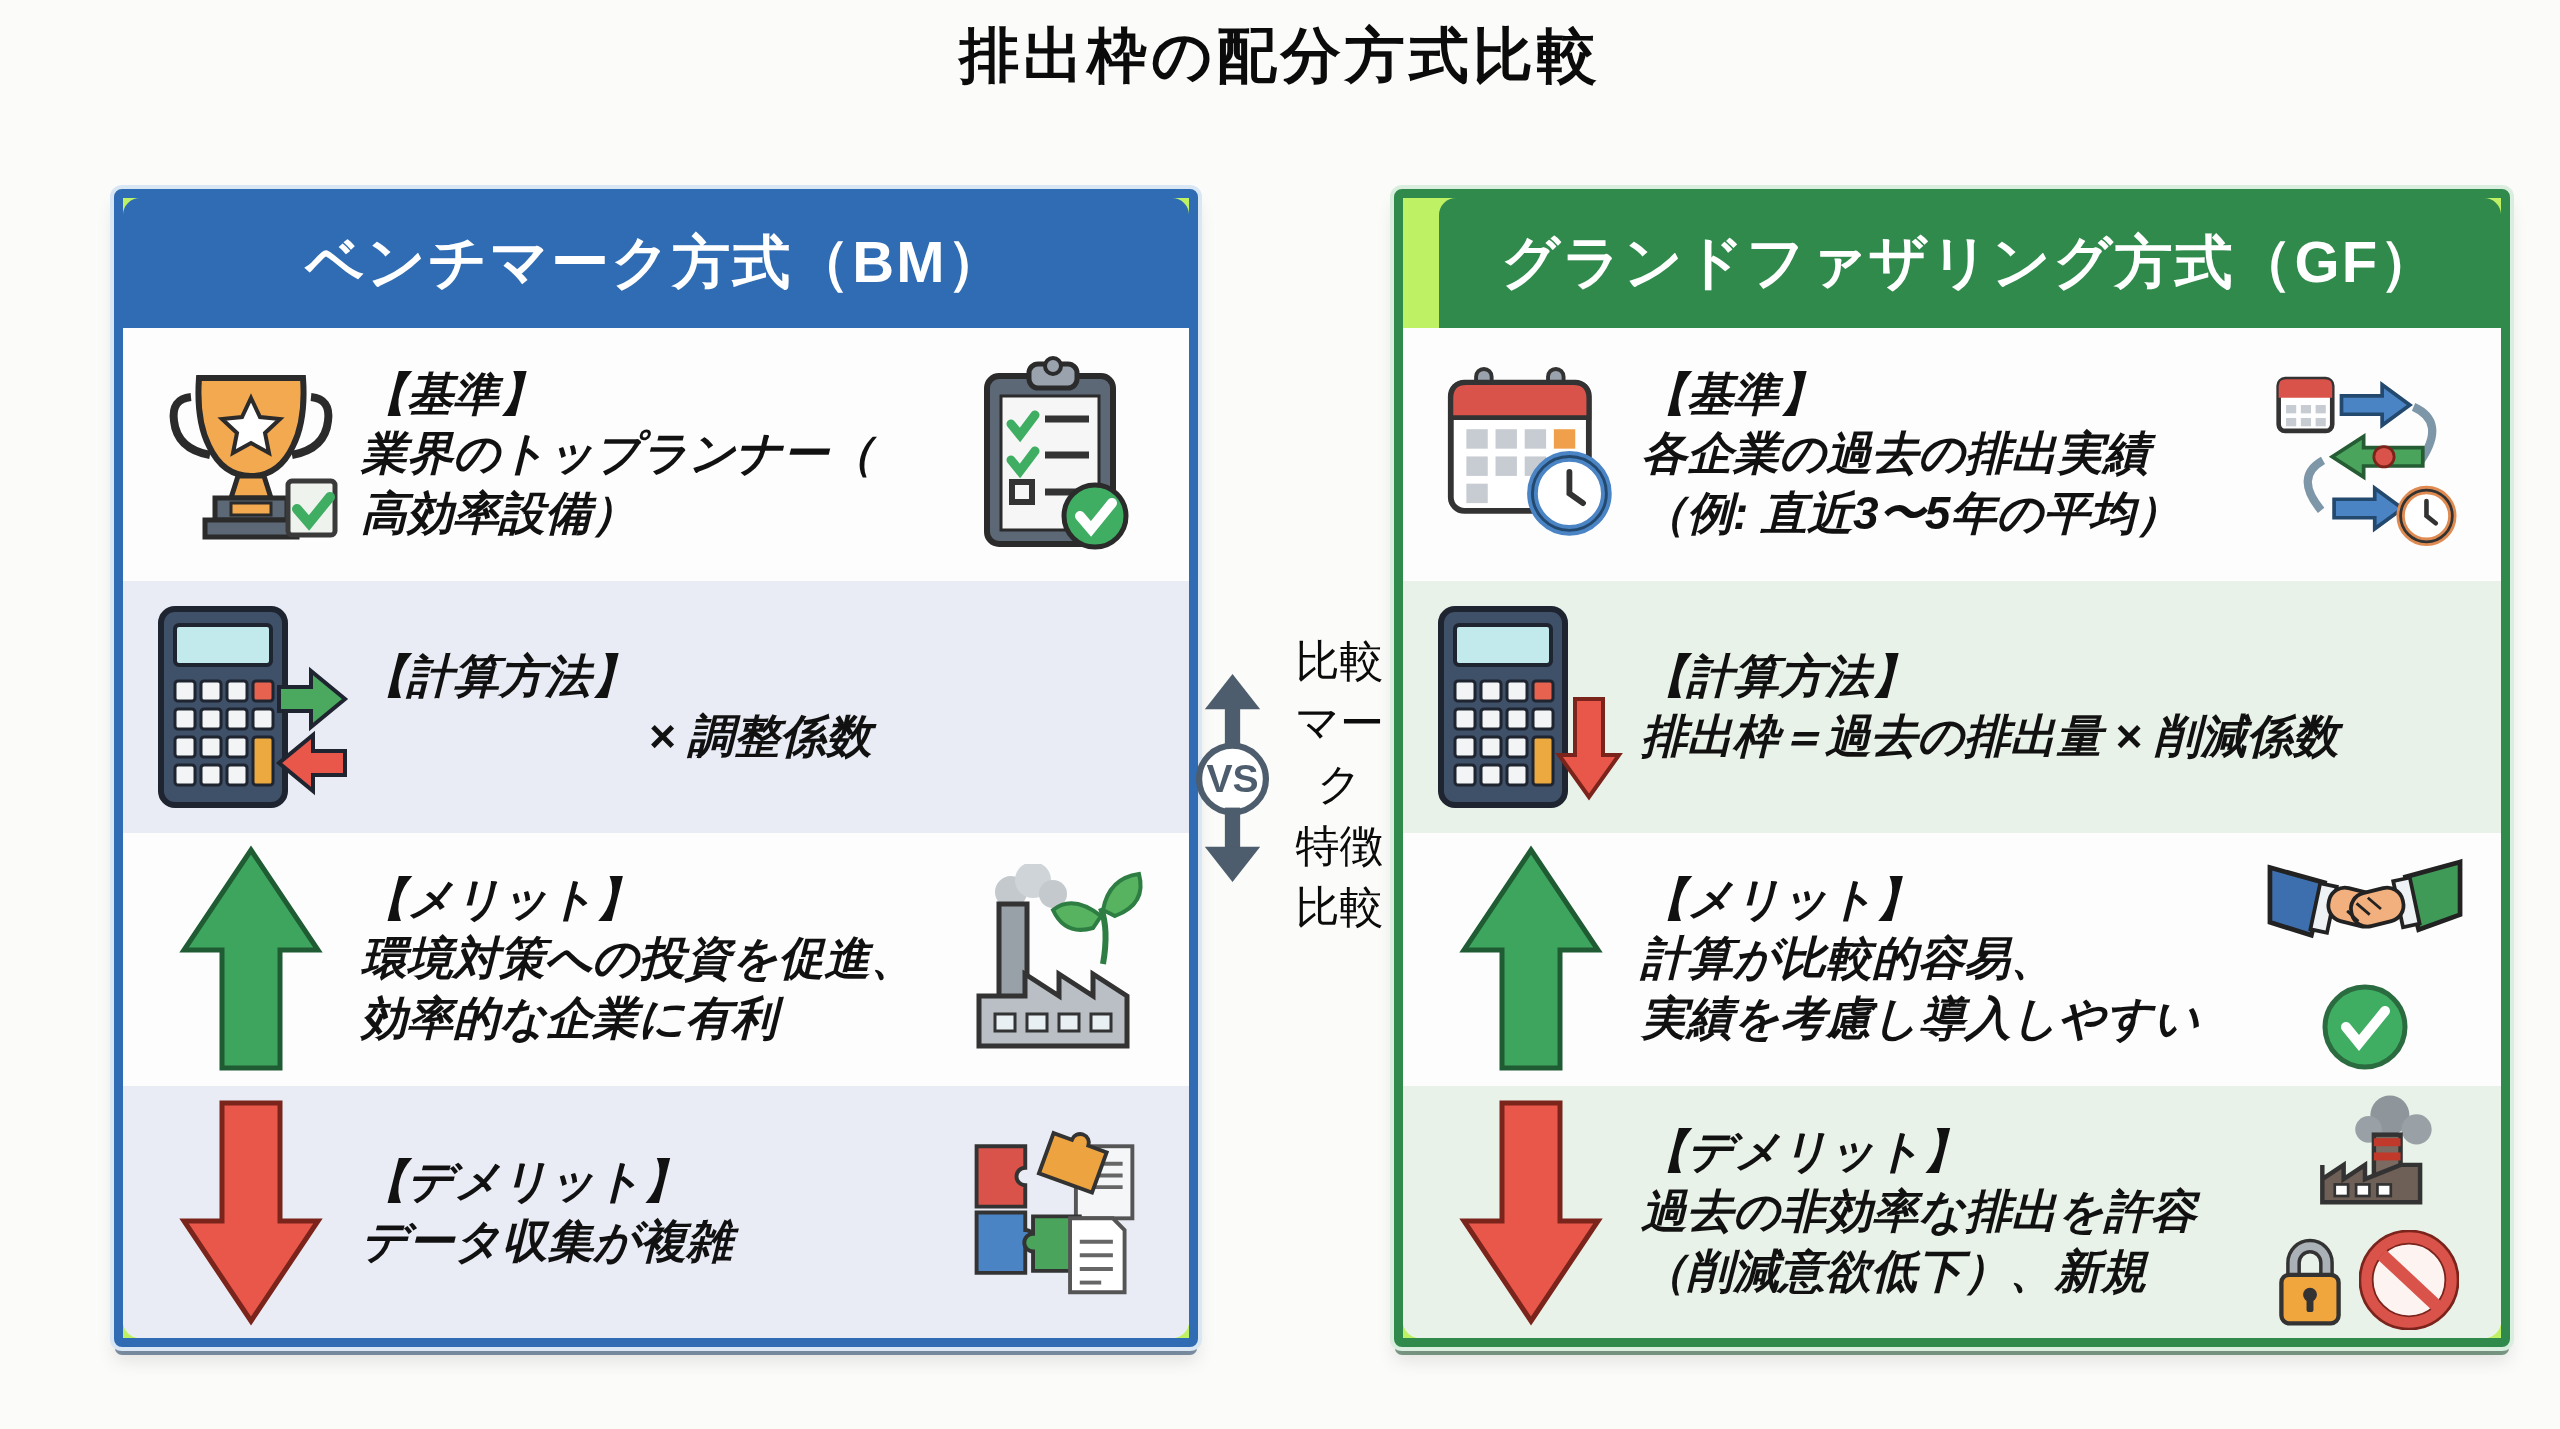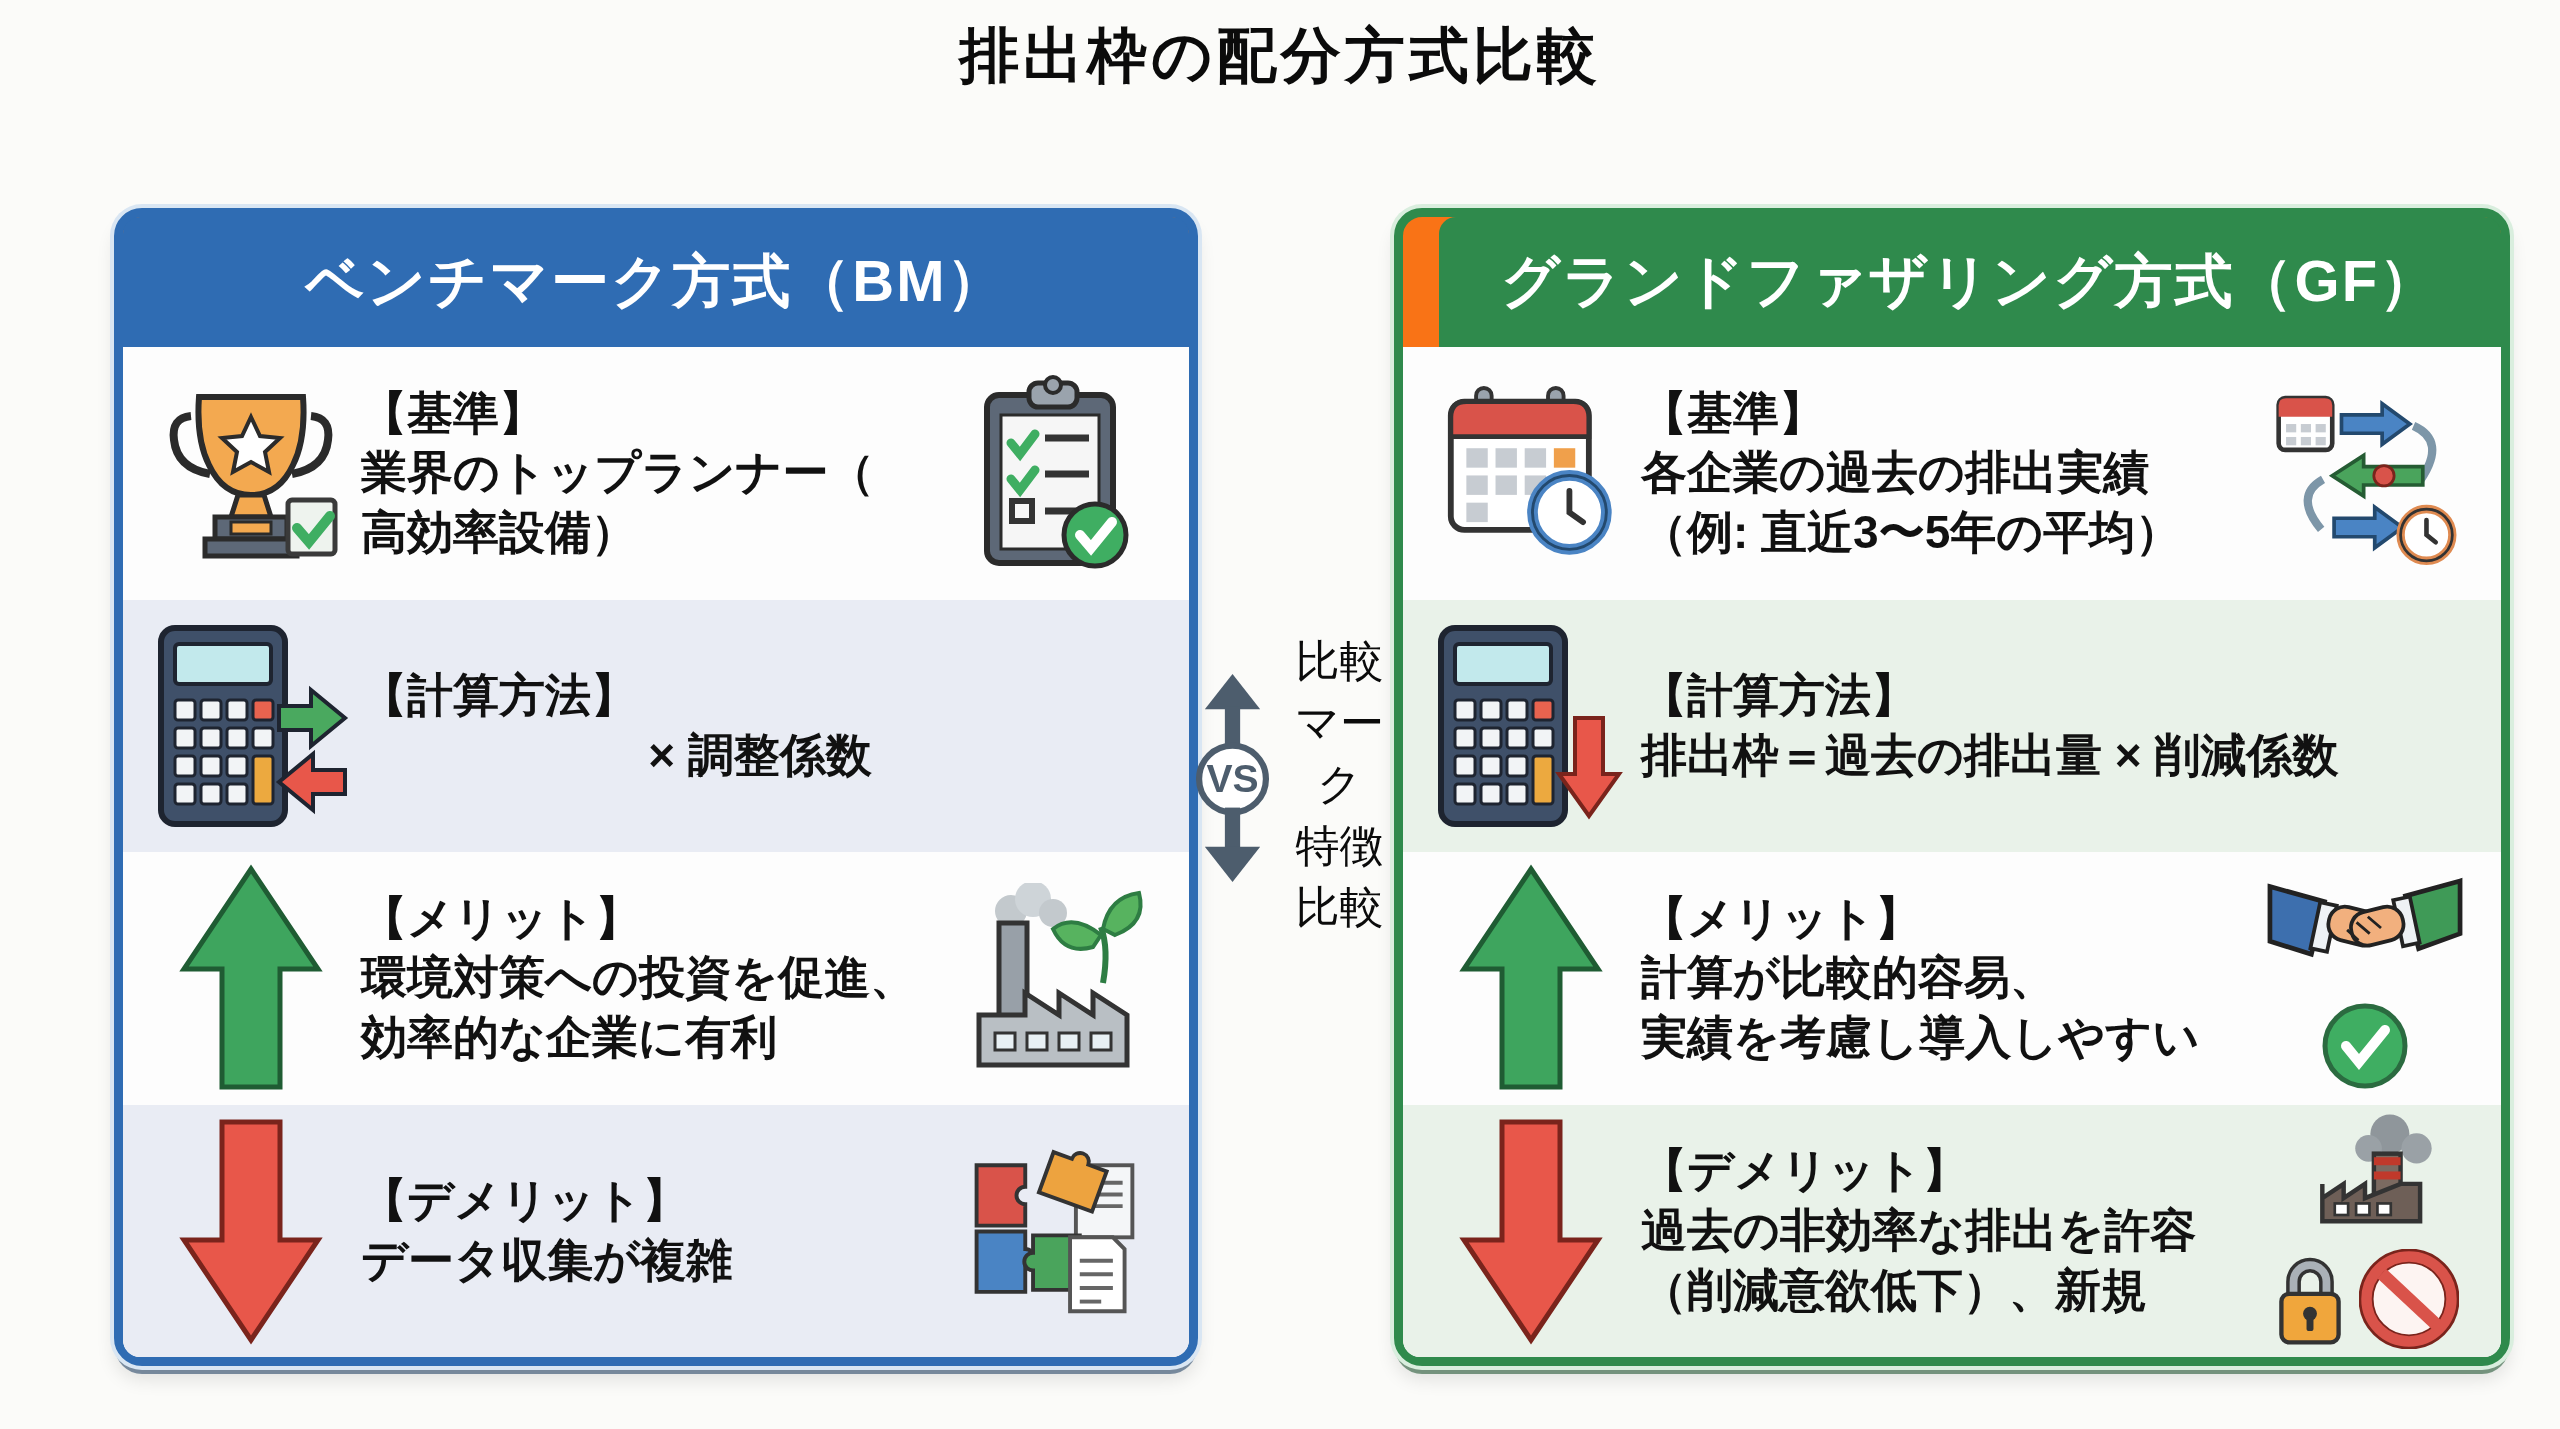--- a/index.html
+++ b/index.html
@@ -7,41 +7,41 @@
     width:2560px;height:1429px;position:relative;overflow:hidden;
     background:var(--page-bg,#fbfbf9);
     font-family:"Liberation Sans","DejaVu Sans",sans-serif;
     color:var(--text-black,#111);
   }
   .title{
     position:absolute;top:16px;left:0;width:100%;text-align:center;
     font-size:60px;font-weight:900;letter-spacing:4px;color:#0b0b0b;
   }
   
-  .panel{position:absolute;top:208px;height:1140px;background:#f97316;border-radius:28px;}
+  .panel{position:absolute;top:189px;height:1140px;background:#bef264;border-radius:8px;}
   .panel.bm{
     left:114px;width:1066px;border:9px solid var(--header-blue,#2f6cb3);
     box-shadow:0 0 0 4px #d9e6f3, 0 9px 0 -1px rgba(26,58,95,.55), 0 14px 18px rgba(0,0,0,.10);
   }
   .panel.gf{
     left:1394px;width:1062px;border:9px solid var(--header-green,#2f8a4c);
     box-shadow:0 0 0 4px #d9eede, 0 9px 0 -1px rgba(22,77,40,.55), 0 14px 18px rgba(0,0,0,.10);
     padding-left:36px;
   }
   .panel-header{
     height:130px;display:flex;align-items:center;justify-content:center;
     color:#fff;font-size:58px;font-weight:800;border-radius:17px 17px 0 0;letter-spacing:2px;
   }
   .bm .panel-header{background:var(--header-blue,#2f6cb3);}
   .gf .panel-header{background:var(--header-green,#2f8a4c);}
   .panel-body{
     position:absolute;top:130px;bottom:0;left:0;right:0;
     display:flex;flex-direction:column;border-radius:0 0 17px 17px;overflow:hidden;background:#fdfdfd;
   }
-  .row{flex:1;display:flex;align-items:center;padding:0 24px;}
+  .row{flex:1;display:flex;align-items:center;padding:0 24px;font-style:italic;}
   .bm .row.alt{background:var(--row-tint-blue,#e9ecf4);}
   .gf .row.alt{background:var(--row-tint-green,#e9f2e9);}
   .icon-col{width:208px;flex-shrink:0;display:flex;align-items:center;justify-content:center;}
   .icon-col.right{width:224px;flex-direction:column;gap:8px;}
   .icon-pair{display:flex;align-items:center;gap:10px;}
   .text-col{flex:1;font-size:46px;font-weight:800;line-height:1.30;padding:0 6px;}
   .text-col .ln{display:block;}
   .text-col .centered{text-align:center;}
   
   .center-col{

